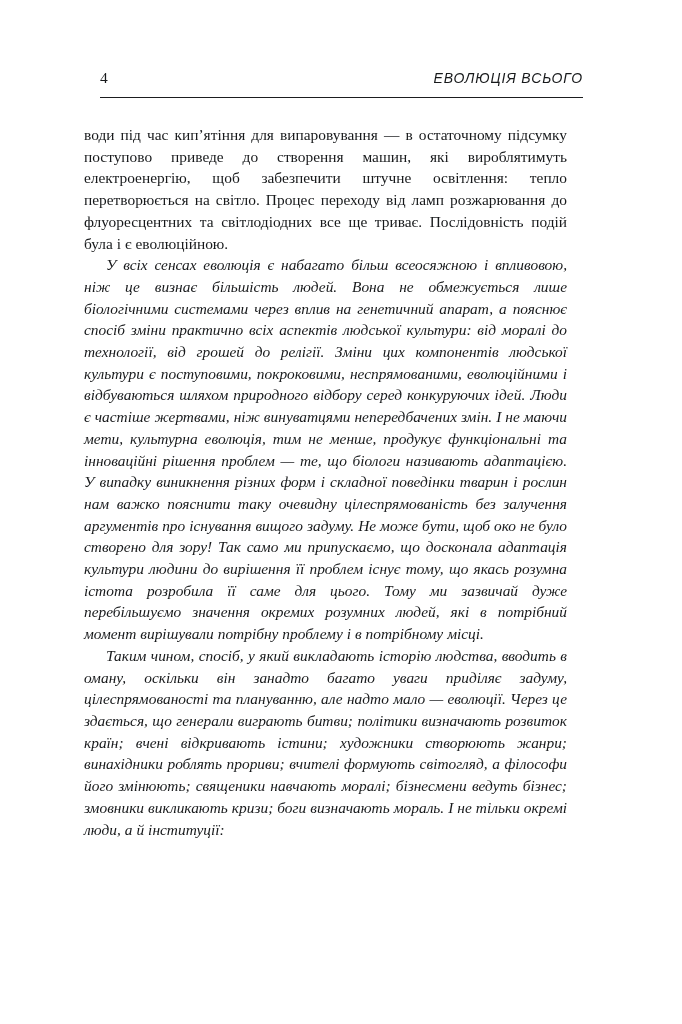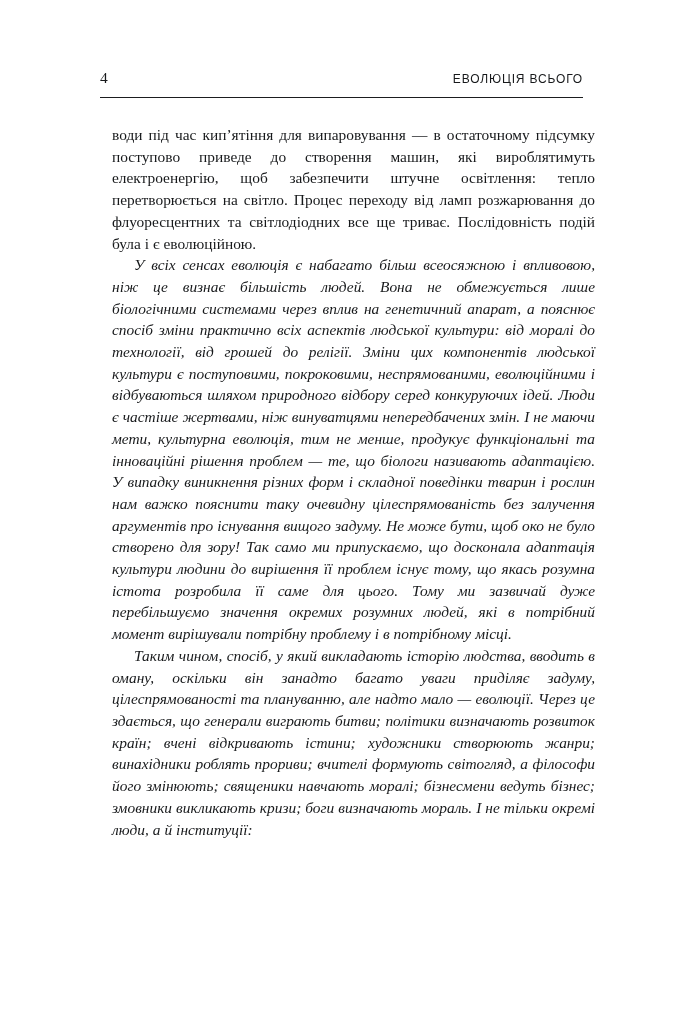--- a/index.html
+++ b/index.html
@@ -39,39 +39,40 @@
   }
   .folio {
     font-family: "Liberation Serif", "DejaVu Serif", serif;
     font-size: 15.5px;
     line-height: 1;
     color: #17191b;
     letter-spacing: 0.2px;
   }
   .running-title {
     font-family: "Liberation Sans", "DejaVu Sans", sans-serif;
-    font-size: 12px;
+    font-size: 14px;
     line-height: 1;
     letter-spacing: 0.85px;
     color: #17191b;
     white-space: nowrap;
+    font-style: italic;
   }
   .head-rule {
     position: absolute;
     left: 100px;
     top: 97px;
     width: 483px;
     height: 1px;
     background: #1b1d1f;
   }
 
   
   .textblock {
     position: absolute;
-    left: 112px;
+    left: 84px;
     top: 124px;
     width: 483px;
   }
   p.body {
     margin: 0;
     font-size: 15.4px;
     line-height: 21.7px;
     text-align: justify;
     text-justify: inter-word;
     hyphens: manual;

